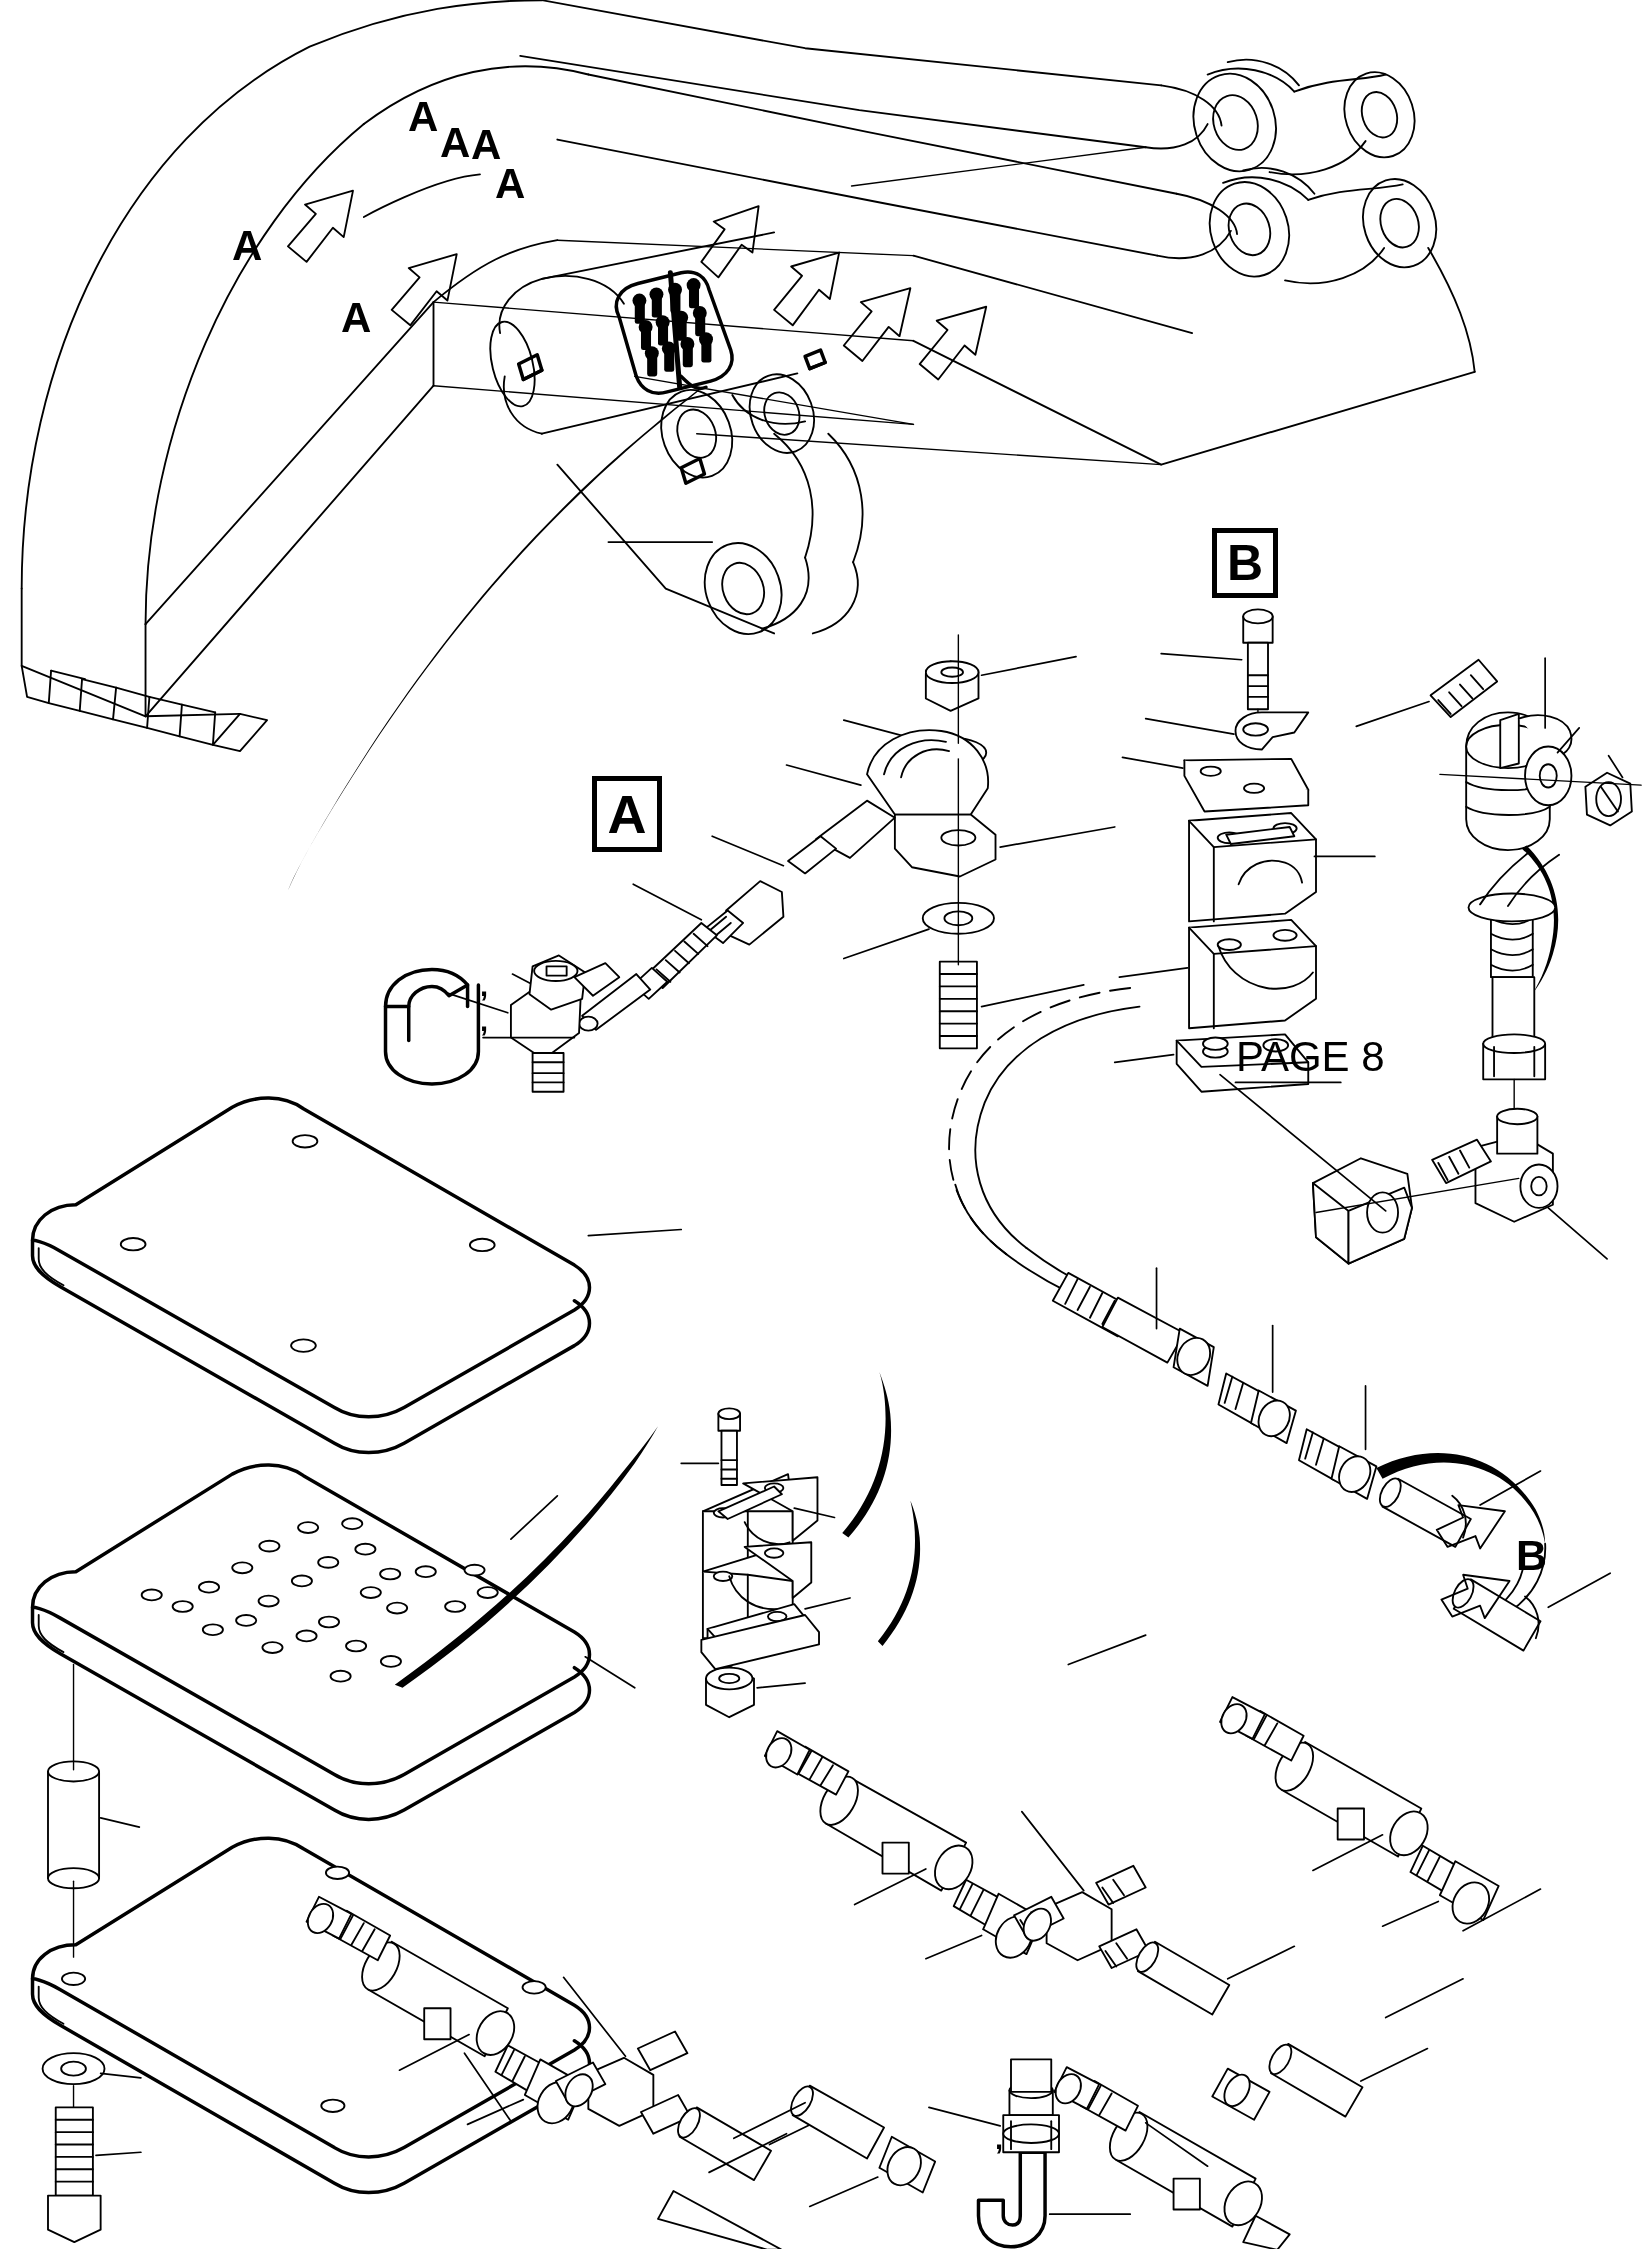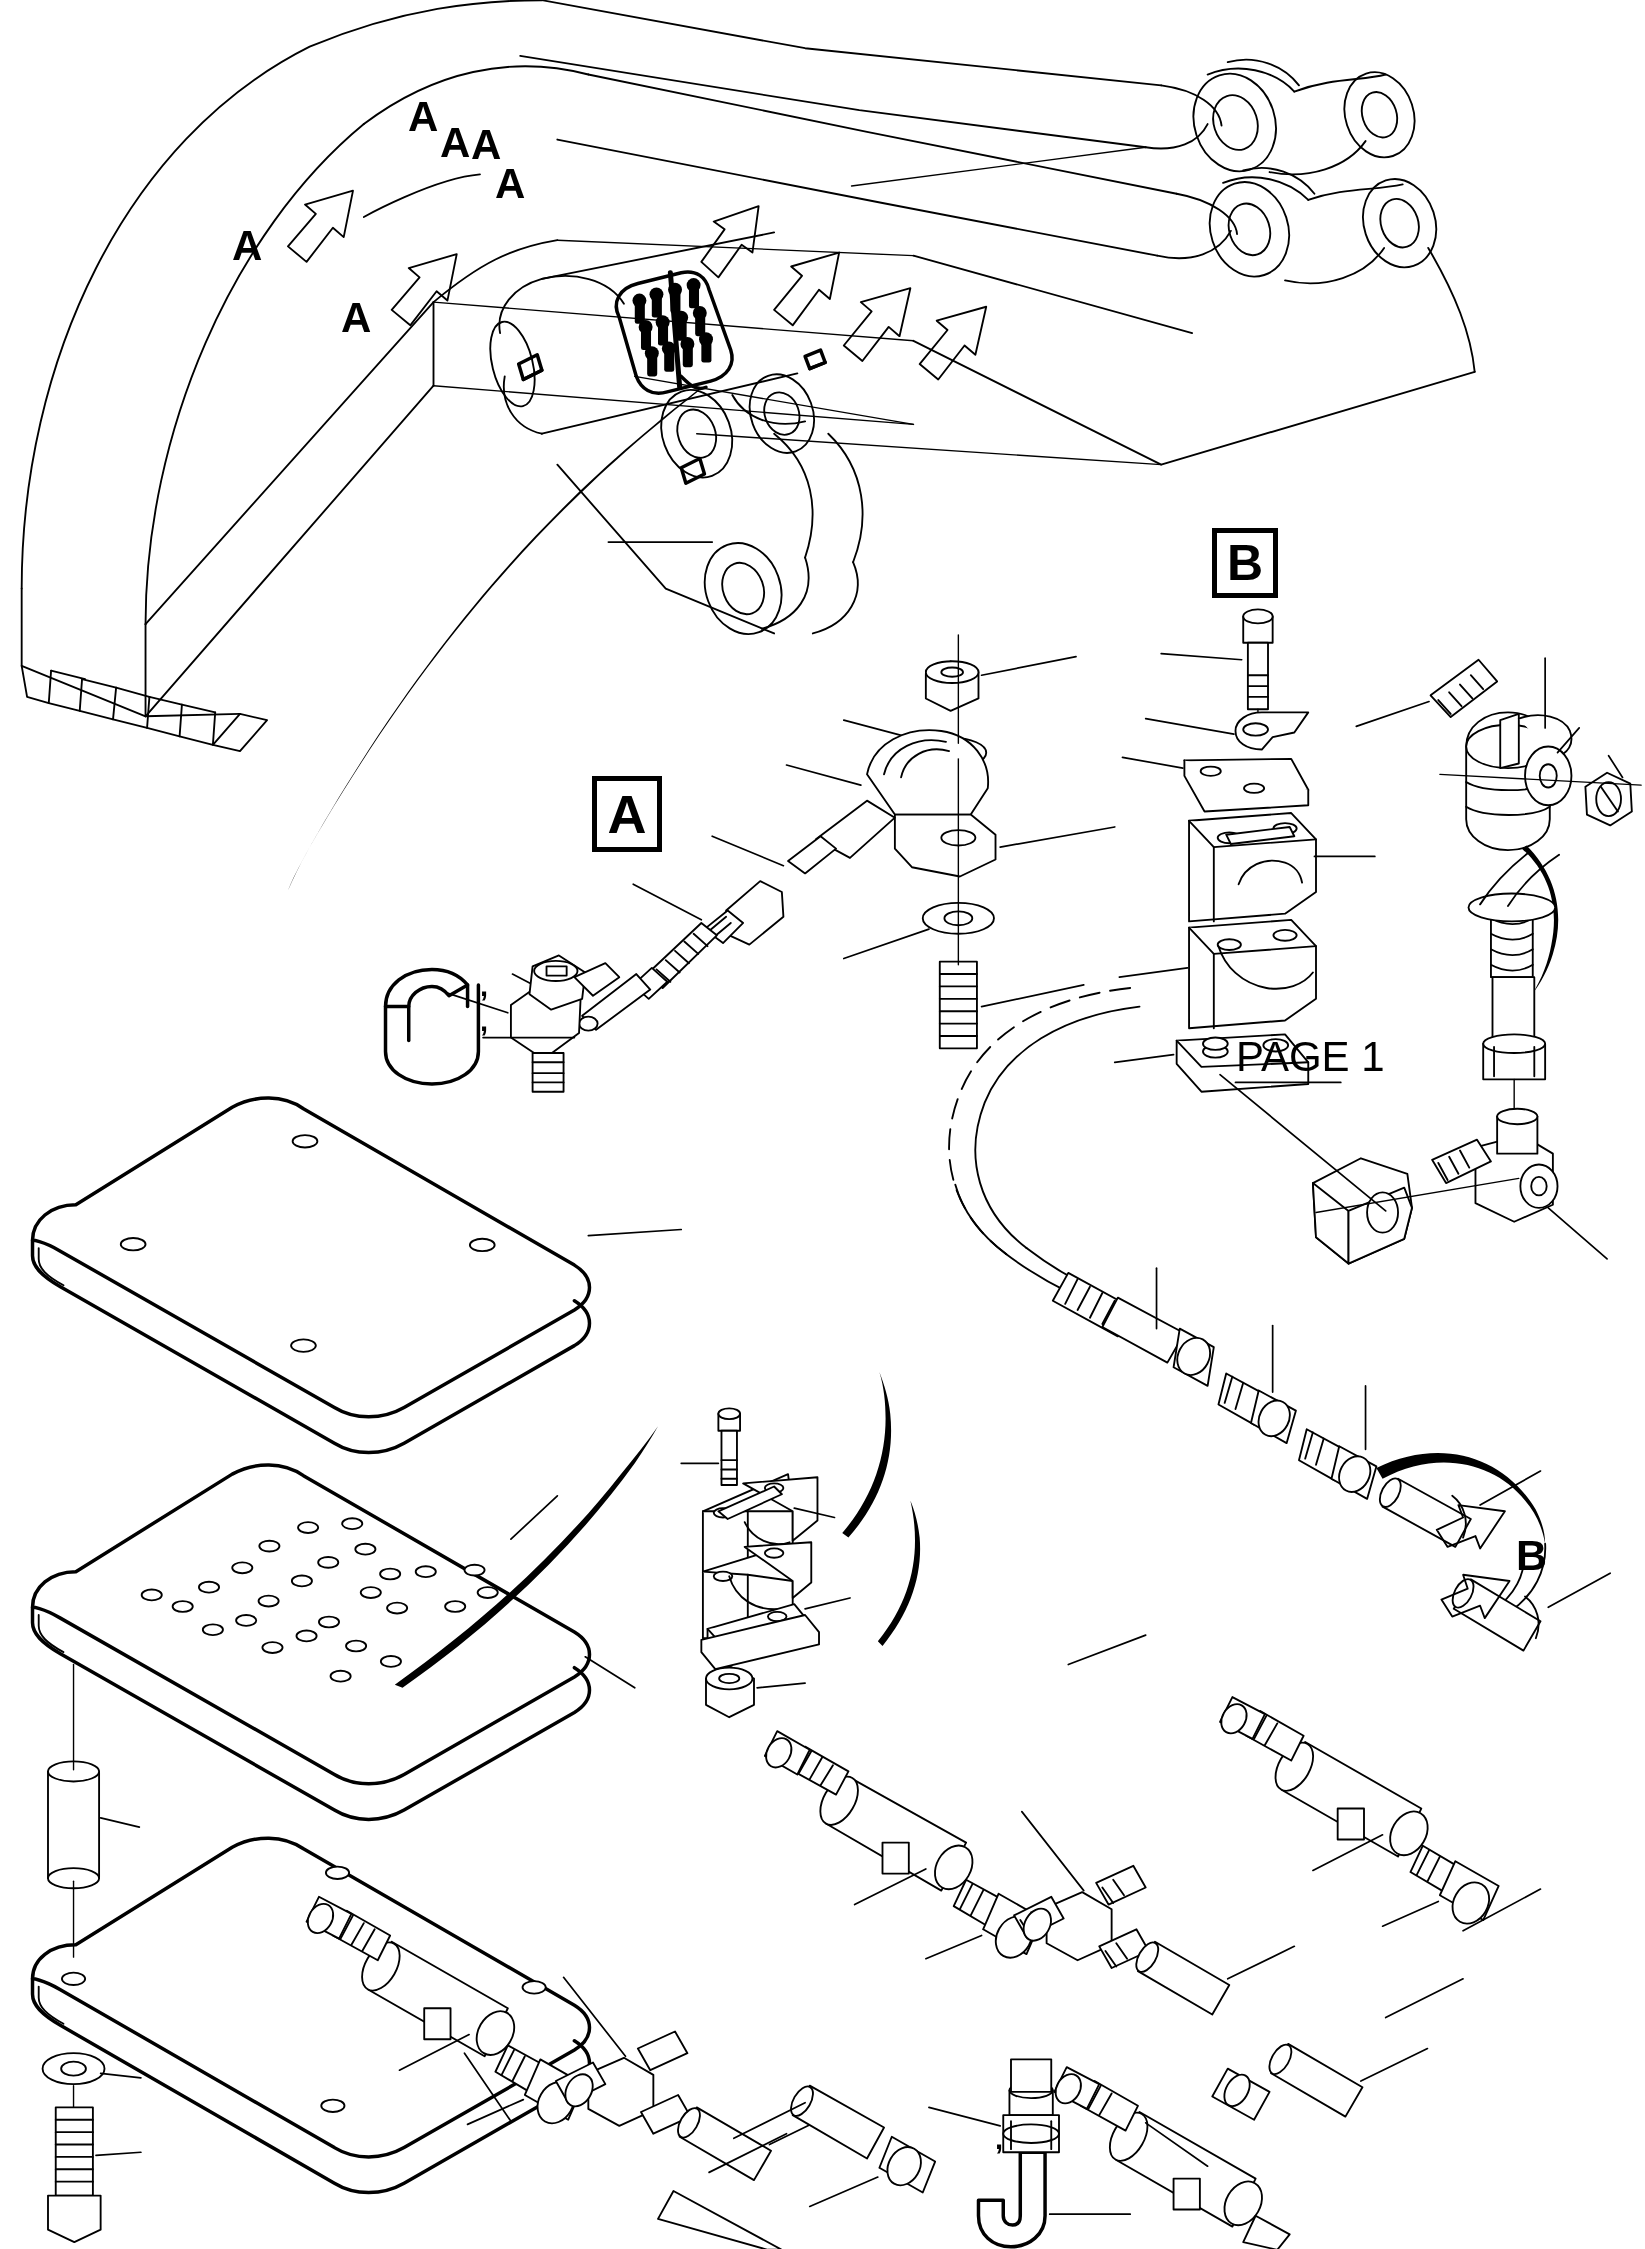--- a/index.html
+++ b/index.html
@@ -712,20 +712,20 @@
   </div>
 
   <span class="bigletter" style="left:408px;top:96px;font-size:42px;">A</span>
   <span class="bigletter" style="left:440px;top:122px;font-size:42px;">A</span>
   <span class="bigletter" style="left:471px;top:124px;font-size:42px;">A</span>
   <span class="bigletter" style="left:495px;top:163px;font-size:42px;">A</span>
   <span class="bigletter" style="left:232px;top:225px;font-size:42px;">A</span>
   <span class="bigletter" style="left:341px;top:297px;font-size:42px;">A</span>
   <span class="bigletter" style="left:1516px;top:1534px;font-size:43px;">B</span>
 
-  <span class="pagelabel" style="left:1236px;top:1036px;font-size:42px;">PAGE 1</span>
+  <span class="pagelabel" style="left:1236px;top:1036px;font-size:42px;">PAGE 8</span>
 
   <span class="tinycomma" style="left:480px;top:972px;font-size:29px;">,</span>
   <span class="tinycomma" style="left:480px;top:1007px;font-size:29px;">,</span>
   <span class="tinycomma" style="left:995px;top:2125px;font-size:29px;">,</span>
 
 </div>
 
 
 </body></html>

